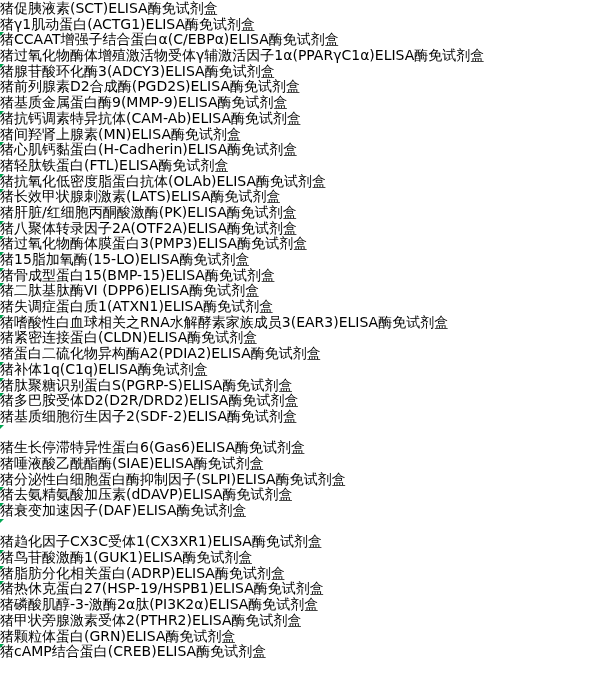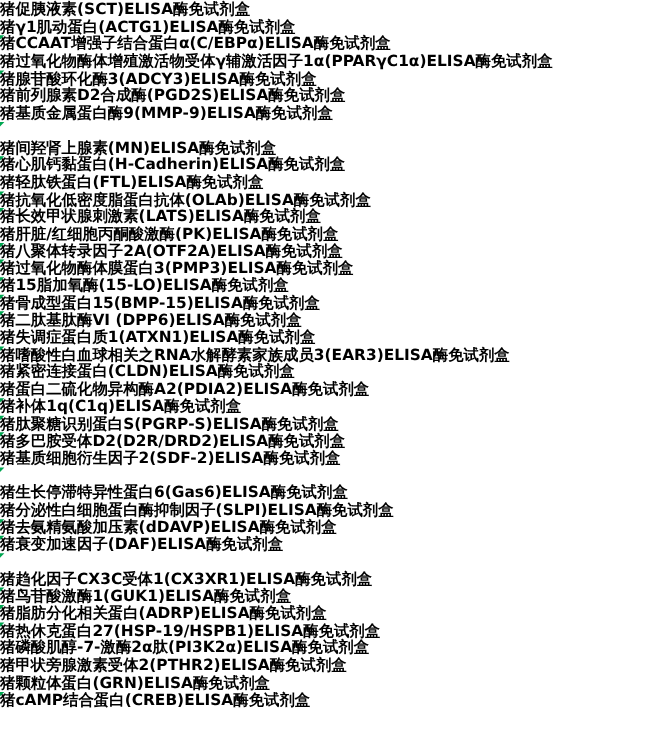--- a/index.html
+++ b/index.html
@@ -15,21 +15,20 @@
     background: #ffffff;
     font-family: "DejaVu Sans", sans-serif;
     color: #000000;
   }
   .row {
     position: relative;
     height: 15.698px;
     line-height: 15.698px;
     white-space: nowrap;
     overflow: visible;
-    font-weight: bold;
   }
   .row .txt {
     font-size: 14px;
     letter-spacing: 0px;
     color: #000000;
   }
   .flag {
     position: absolute;
     left: 0;
     top: 1px;
@@ -43,21 +42,21 @@
 <body>
 
 <div class="page">
     <div class="row"><span class="txt">猪促胰液素(SCT)ELISA酶免试剂盒</span></div>
     <div class="row"><span class="txt">猪γ1肌动蛋白(ACTG1)ELISA酶免试剂盒</span></div>
     <div class="row"><span class="flag" style="border-top-color: rgb(0, 166, 81);"></span><span class="txt">猪CCAAT增强子结合蛋白α(C/EBPα)ELISA酶免试剂盒</span></div>
     <div class="row"><span class="txt">猪过氧化物酶体增殖激活物受体γ辅激活因子1α(PPARγC1α)ELISA酶免试剂盒</span></div>
     <div class="row"><span class="flag" style="border-top-color: rgb(0, 166, 81);"></span><span class="txt">猪腺苷酸环化酶3(ADCY3)ELISA酶免试剂盒</span></div>
     <div class="row"><span class="txt">猪前列腺素D2合成酶(PGD2S)ELISA酶免试剂盒</span></div>
     <div class="row"><span class="txt">猪基质金属蛋白酶9(MMP-9)ELISA酶免试剂盒</span></div>
-    <div class="row"><span class="flag" style="border-top-color: rgb(0, 166, 81);"></span></div>
+    <div class="row"><span class="flag" style="border-top-color: rgb(0, 166, 81);"></span><span class="txt">猪抗钙调素特异抗体(CAM-Ab)ELISA酶免试剂盒</span></div>
     <div class="row"><span class="txt">猪间羟肾上腺素(MN)ELISA酶免试剂盒</span></div>
     <div class="row"><span class="flag" style="border-top-color: rgb(0, 166, 81);"></span><span class="txt">猪心肌钙黏蛋白(H-Cadherin)ELISA酶免试剂盒</span></div>
     <div class="row"><span class="txt">猪轻肽铁蛋白(FTL)ELISA酶免试剂盒</span></div>
     <div class="row"><span class="flag" style="border-top-color: rgb(0, 166, 81);"></span><span class="txt">猪抗氧化低密度脂蛋白抗体(OLAb)ELISA酶免试剂盒</span></div>
     <div class="row"><span class="flag" style="border-top-color: rgb(0, 166, 81);"></span><span class="txt">猪长效甲状腺刺激素(LATS)ELISA酶免试剂盒</span></div>
     <div class="row"><span class="txt">猪肝脏/红细胞丙酮酸激酶(PK)ELISA酶免试剂盒</span></div>
     <div class="row"><span class="flag" style="border-top-color: rgb(0, 166, 81);"></span><span class="txt">猪八聚体转录因子2A(OTF2A)ELISA酶免试剂盒</span></div>
     <div class="row"><span class="flag" style="border-top-color: rgb(0, 166, 81);"></span><span class="txt">猪过氧化物酶体膜蛋白3(PMP3)ELISA酶免试剂盒</span></div>
     <div class="row"><span class="flag" style="border-top-color: rgb(0, 166, 81);"></span><span class="txt">猪15脂加氧酶(15-LO)ELISA酶免试剂盒</span></div>
     <div class="row"><span class="flag" style="border-top-color: rgb(0, 166, 81);"></span><span class="txt">猪骨成型蛋白15(BMP-15)ELISA酶免试剂盒</span></div>
@@ -65,25 +64,26 @@
     <div class="row"><span class="txt">猪失调症蛋白质1(ATXN1)ELISA酶免试剂盒</span></div>
     <div class="row"><span class="flag" style="border-top-color: rgb(0, 166, 81);"></span><span class="txt">猪嗜酸性白血球相关之RNA水解酵素家族成员3(EAR3)ELISA酶免试剂盒</span></div>
     <div class="row"><span class="txt">猪紧密连接蛋白(CLDN)ELISA酶免试剂盒</span></div>
     <div class="row"><span class="txt">猪蛋白二硫化物异构酶A2(PDIA2)ELISA酶免试剂盒</span></div>
     <div class="row"><span class="flag" style="border-top-color: rgb(0, 166, 81);"></span><span class="txt">猪补体1q(C1q)ELISA酶免试剂盒</span></div>
     <div class="row"><span class="flag" style="border-top-color: rgb(0, 166, 81);"></span><span class="txt">猪肽聚糖识别蛋白S(PGRP-S)ELISA酶免试剂盒</span></div>
     <div class="row"><span class="flag" style="border-top-color: rgb(0, 166, 81);"></span><span class="txt">猪多巴胺受体D2(D2R/DRD2)ELISA酶免试剂盒</span></div>
     <div class="row"><span class="txt">猪基质细胞衍生因子2(SDF-2)ELISA酶免试剂盒</span></div>
     <div class="row"><span class="flag" style="border-top-color: rgb(0, 166, 81);"></span></div>
     <div class="row"><span class="txt">猪生长停滞特异性蛋白6(Gas6)ELISA酶免试剂盒</span></div>
+    <div class="row"><span class="txt">猪唾液酸乙酰酯酶(SIAE)ELISA酶免试剂盒</span></div>
     <div class="row"><span class="txt">猪分泌性白细胞蛋白酶抑制因子(SLPI)ELISA酶免试剂盒</span></div>
     <div class="row"><span class="flag" style="border-top-color: rgb(0, 166, 81);"></span><span class="txt">猪去氨精氨酸加压素(dDAVP)ELISA酶免试剂盒</span></div>
     <div class="row"><span class="flag" style="border-top-color: rgb(0, 166, 81);"></span><span class="txt">猪衰变加速因子(DAF)ELISA酶免试剂盒</span></div>
     <div class="row"><span class="flag" style="border-top-color: rgb(0, 166, 81);"></span></div>
     <div class="row"><span class="txt">猪趋化因子CX3C受体1(CX3XR1)ELISA酶免试剂盒</span></div>
     <div class="row"><span class="flag" style="border-top-color: rgb(0, 166, 81);"></span><span class="txt">猪鸟苷酸激酶1(GUK1)ELISA酶免试剂盒</span></div>
     <div class="row"><span class="flag" style="border-top-color: rgb(0, 166, 81);"></span><span class="txt">猪脂肪分化相关蛋白(ADRP)ELISA酶免试剂盒</span></div>
     <div class="row"><span class="flag" style="border-top-color: rgb(0, 166, 81);"></span><span class="txt">猪热休克蛋白27(HSP-19/HSPB1)ELISA酶免试剂盒</span></div>
-    <div class="row"><span class="txt">猪磷酸肌醇-7-激酶2α肽(PI3K2α)ELISA酶免试剂盒</span></div>
+    <div class="row"><span class="txt">猪磷酸肌醇-3-激酶2α肽(PI3K2α)ELISA酶免试剂盒</span></div>
     <div class="row"><span class="txt">猪甲状旁腺激素受体2(PTHR2)ELISA酶免试剂盒</span></div>
     <div class="row"><span class="txt">猪颗粒体蛋白(GRN)ELISA酶免试剂盒</span></div>
     <div class="row"><span class="flag" style="border-top-color: rgb(0, 166, 81);"></span><span class="txt">猪cAMP结合蛋白(CREB)ELISA酶免试剂盒</span></div>
   </div>
 
 </body></html>

